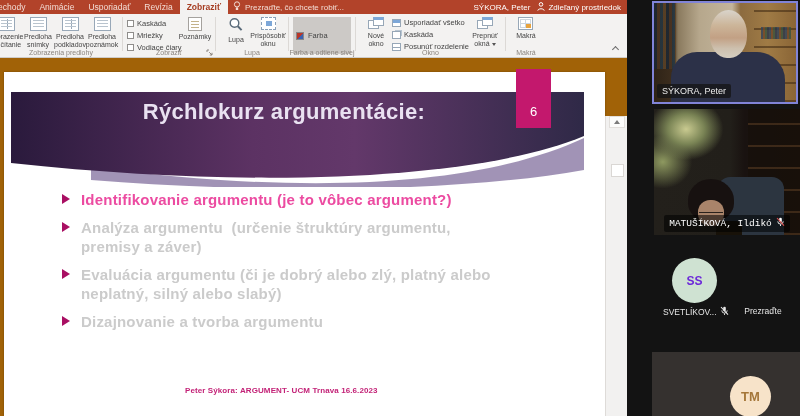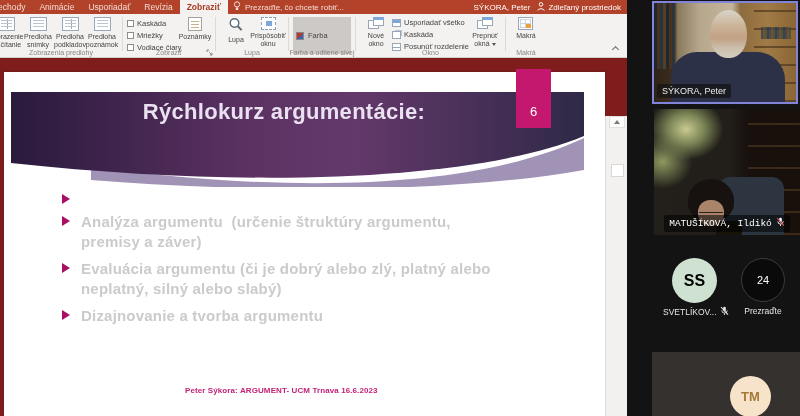--- a/index.html
+++ b/index.html
@@ -68,21 +68,21 @@
   .winrow { display:flex; align-items:center; gap:3px; font-size:7.5px; color:#444; white-space:nowrap; cursor:default; }
   .mini { width:9px; height:8px; position:relative; flex:0 0 auto; }
   .mini.arrange { background:linear-gradient(180deg,#7da7d8 0 3px,#fff 3px 100%); border:1px solid #97a7b7; }
   .mini.cascade { background:#fff; border:1px solid #97a7b7; box-shadow:2px -2px 0 -1px #b9c6d2; }
   .mini.split { background:#fff; border:1px solid #97a7b7; }
   .mini.split::after { content:""; position:absolute; left:0; right:0; top:3px; height:1px; background:#97a7b7; }
   .caret-down { width:0; height:0; border-left:2.5px solid transparent; border-right:2.5px solid transparent; border-top:3px solid #555; display:inline-block; margin-left:2px; }
   .collapse-chevron { position:absolute; right:9px; bottom:5px; width:5px; height:5px; border-top:1.4px solid #6b6b6b; border-left:1.4px solid #6b6b6b; transform:rotate(45deg); cursor:default; }
 
   
-  .workspace { position:absolute; left:0; top:58px; width:726px; height:358px; background:#7f1d1d; }
+  .workspace { position:absolute; left:0; top:58px; width:726px; height:358px; background:#a16207; }
   .slide { position:absolute; left:4px; top:14px; width:601px; height:344px; background:#ffffff; box-shadow:0 0 2px rgba(0,0,0,.28); }
   .banner { position:absolute; left:7px; top:20px; width:573px; height:95px; }
   .slide-title { position:absolute; left:10px; top:27px; width:540px; text-align:center; font-size:22px; font-weight:bold; letter-spacing:.3px; color:#e9e1f1; }
   .slide-number { position:absolute; left:512px; top:-3px; width:35px; height:59px; background:#c3186d; color:#fff; font-size:13px; display:flex; align-items:flex-end; justify-content:center; padding-bottom:9px; z-index:3; }
   .bullets { position:absolute; left:58px; top:118px; width:470px; }
   .bullet-item { display:flex; gap:11px; margin-bottom:8px; }
   .bullet-marker { width:0; height:0; border-left:8px solid #a90f63; border-top:5.5px solid transparent; border-bottom:5.5px solid transparent; margin-top:4px; flex:0 0 auto; }
   .bullet-text { font-size:15px; font-weight:bold; line-height:19.5px; letter-spacing:.2px; color:#cbcbcb; width:415px; white-space:pre-wrap; }
   .bullet-item.hl .bullet-text { color:#ec4ba1; }
   .slide-footer { position:absolute; left:181px; top:314px; font-size:8px; font-weight:bold; color:#c32277; letter-spacing:.1px; }
@@ -118,21 +118,21 @@
       background-image:repeating-linear-gradient(0deg,rgba(98,66,38,.5) 0 2px,transparent 2px 22px); }
   .t2-chair { position:absolute; right:16px; bottom:0; width:66px; height:58px; border-radius:12px 12px 0 0; background:#2c3540; }
   .t2-hair { position:absolute; left:34px; bottom:14px; width:46px; height:42px; border-radius:50% 50% 42% 42%; background:#171110; }
   .t2-face { position:absolute; left:44px; bottom:9px; width:26px; height:26px; border-radius:46%; background:#a9846a; }
   .t2-glasses { position:absolute; left:45px; bottom:22px; width:24px; height:5px; border-bottom:1.5px solid #2a211c; }
   .t2-hand { position:absolute; left:62px; bottom:0; width:26px; height:14px; background:#181209; border-radius:6px 6px 0 0; }
   .t2-label { position:absolute; left:0; right:0; bottom:3px; display:flex; align-items:center; justify-content:center; gap:4px; z-index:4;font-family:Liberation Mono, monospace; }
   .t2-label .chip2 { background:rgba(0,0,0,.55); color:#fff; font-size:9.5px; padding:2px 5px; border-radius:2px; display:flex; align-items:center; gap:4px; white-space:nowrap; }
 
   .avatar { position:absolute; border-radius:50%; display:flex; align-items:center; justify-content:center; }
-  .ss-avatar { left:45px; top:258px; width:45px; height:45px; background:#cfe2d2; color:#000000; font-size:16px; font-weight:bold; }
+  .ss-avatar { left:45px; top:258px; width:45px; height:45px; background:#cfe2d2; color:#6d28d9; font-size:12px; font-weight:bold; }
   .count-circle { left:114px; top:258px; width:44px; height:44px; background:#0a0a0a; border:1px solid #3c3c3c; color:#fff; font-size:11px; }
   .plabel { position:absolute; color:#e6e6e6; font-size:8.5px; display:flex; align-items:center; gap:3px; white-space:nowrap; }
   .ss-label { left:36px; top:306px; }
   .count-label { left:114px; top:306px; width:44px; justify-content:center; }
   .tile3 { left:25px; top:352px; width:148px; height:64px; background:#35312f; }
   .tm-avatar { position:absolute; left:78px; top:24px; width:41px; height:41px; border-radius:50%; background:#f7e3c9; color:#a5773a; font-size:13px; font-weight:bold; display:flex; align-items:center; justify-content:center; }
 
   .mic-ic { display:inline-block; }
 </style>
 </head>
@@ -321,20 +321,21 @@
           <path d="M80,75 C300,104 470,94 573,46 L573,78 C450,100 260,102 80,88 Z" fill="#998ab0" opacity="0.92"></path>
           <path d="M0,0 L573,0 L573,44 C470,87 250,98 0,71 Z" fill="url(#bannerGrad)"></path>
         </svg>
 
         <div class="slide-title">Rýchlokurz argumentácie:</div>
         <div class="slide-number">6</div>
 
         <div class="bullets">
           <div class="bullet-item hl">
             <span class="bullet-marker"></span>
+            <span class="bullet-text">Identifikovanie argumentu (je to vôbec argument?)</span>
           </div>
           <div class="bullet-item">
             <span class="bullet-marker"></span>
             <span class="bullet-text">Analýza argumentu  (určenie štruktúry argumentu, premisy a záver)</span>
           </div>
           <div class="bullet-item">
             <span class="bullet-marker"></span>
             <span class="bullet-text">Evaluácia argumentu (či je dobrý alebo zlý, platný alebo neplatný, silný alebo slabý)</span>
           </div>
           <div class="bullet-item">
@@ -399,23 +400,20 @@
       <span class="mic-ic">
         <svg width="9" height="10" viewBox="0 0 9 10">
             <rect x="3.2" y="0.8" width="2.6" height="4.6" rx="1.3" fill="#e8e8e8"></rect>
             <path d="M1.8,4.4 a2.7,2.7 0 0 0 5.4,0" stroke="#e8e8e8" stroke-width="0.9" fill="none"></path>
             <line x1="4.5" y1="7.4" x2="4.5" y2="9" stroke="#e8e8e8" stroke-width="0.9"></line>
             <line x1="1" y1="1" x2="8" y2="8.6" stroke="#e8e8e8" stroke-width="1.1"></line>
           </svg>
       </span>
     </div>
 
-    <div class="avatar count-circle">
-      <span>24</span>
-    </div>
     <div class="plabel count-label">Prezraďte</div>
 
     <div class="tile tile3">
       <div class="tm-avatar">
         <span>TM</span>
       </div>
     </div>
   </div>
 </div>
 

